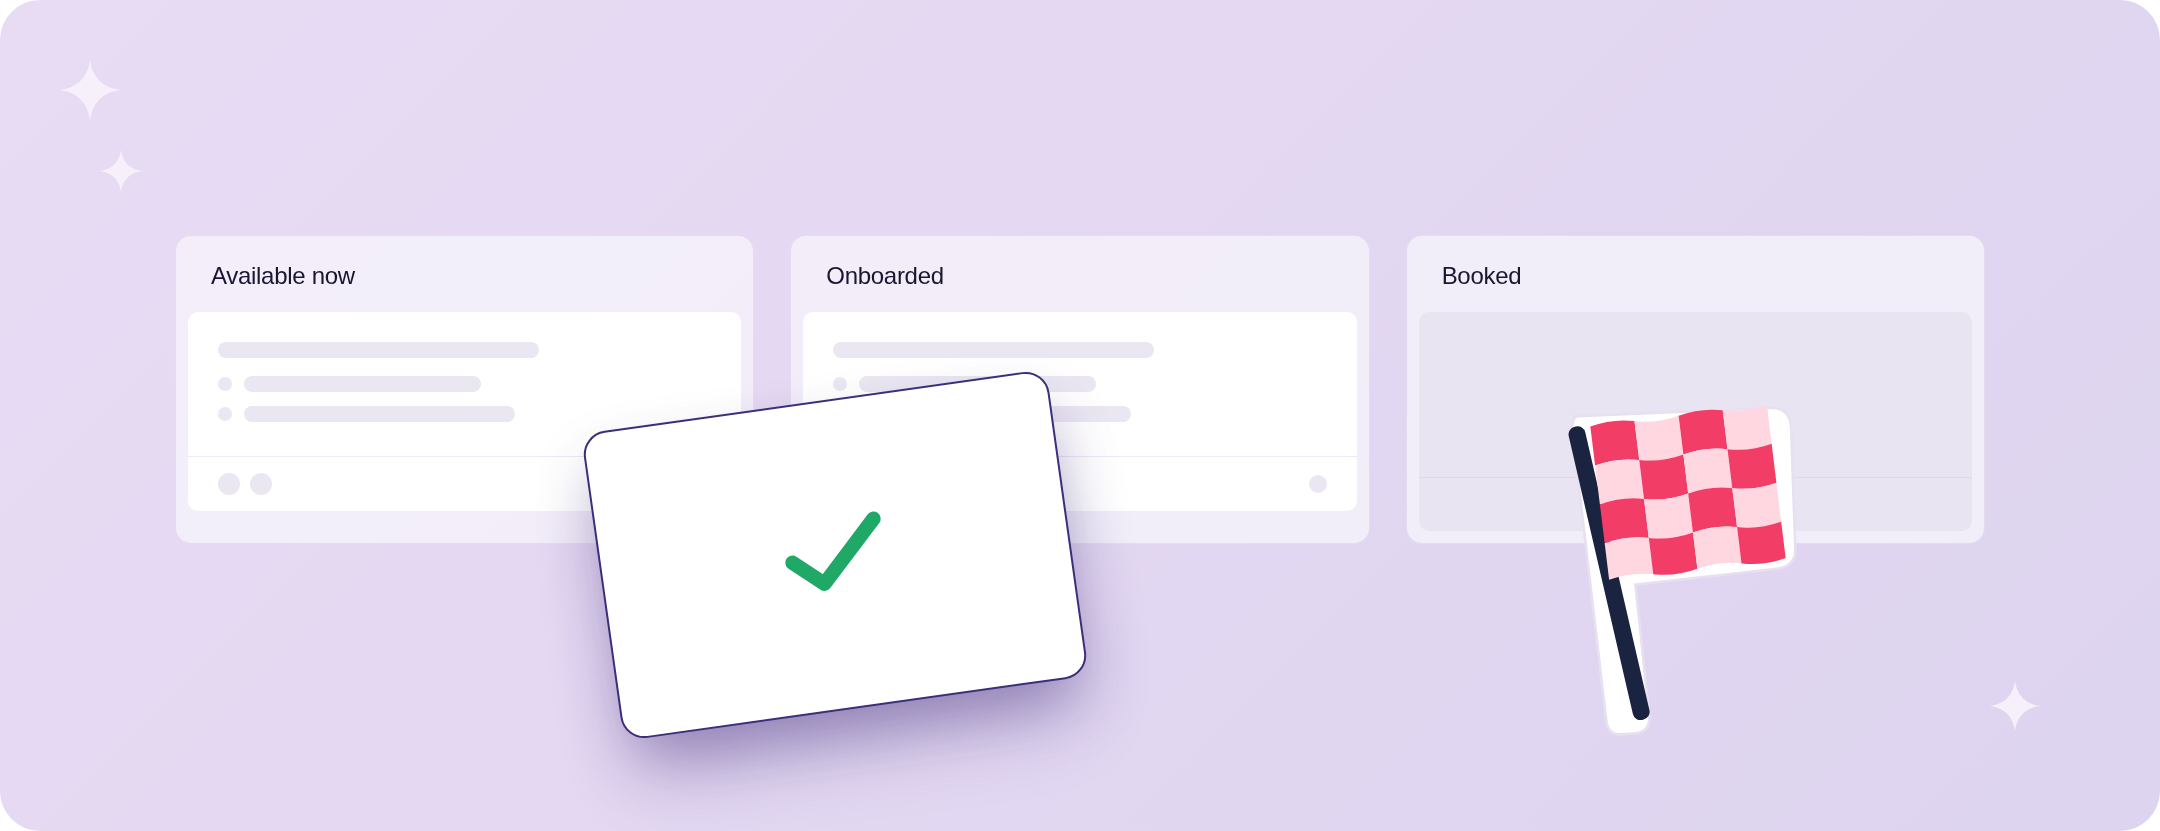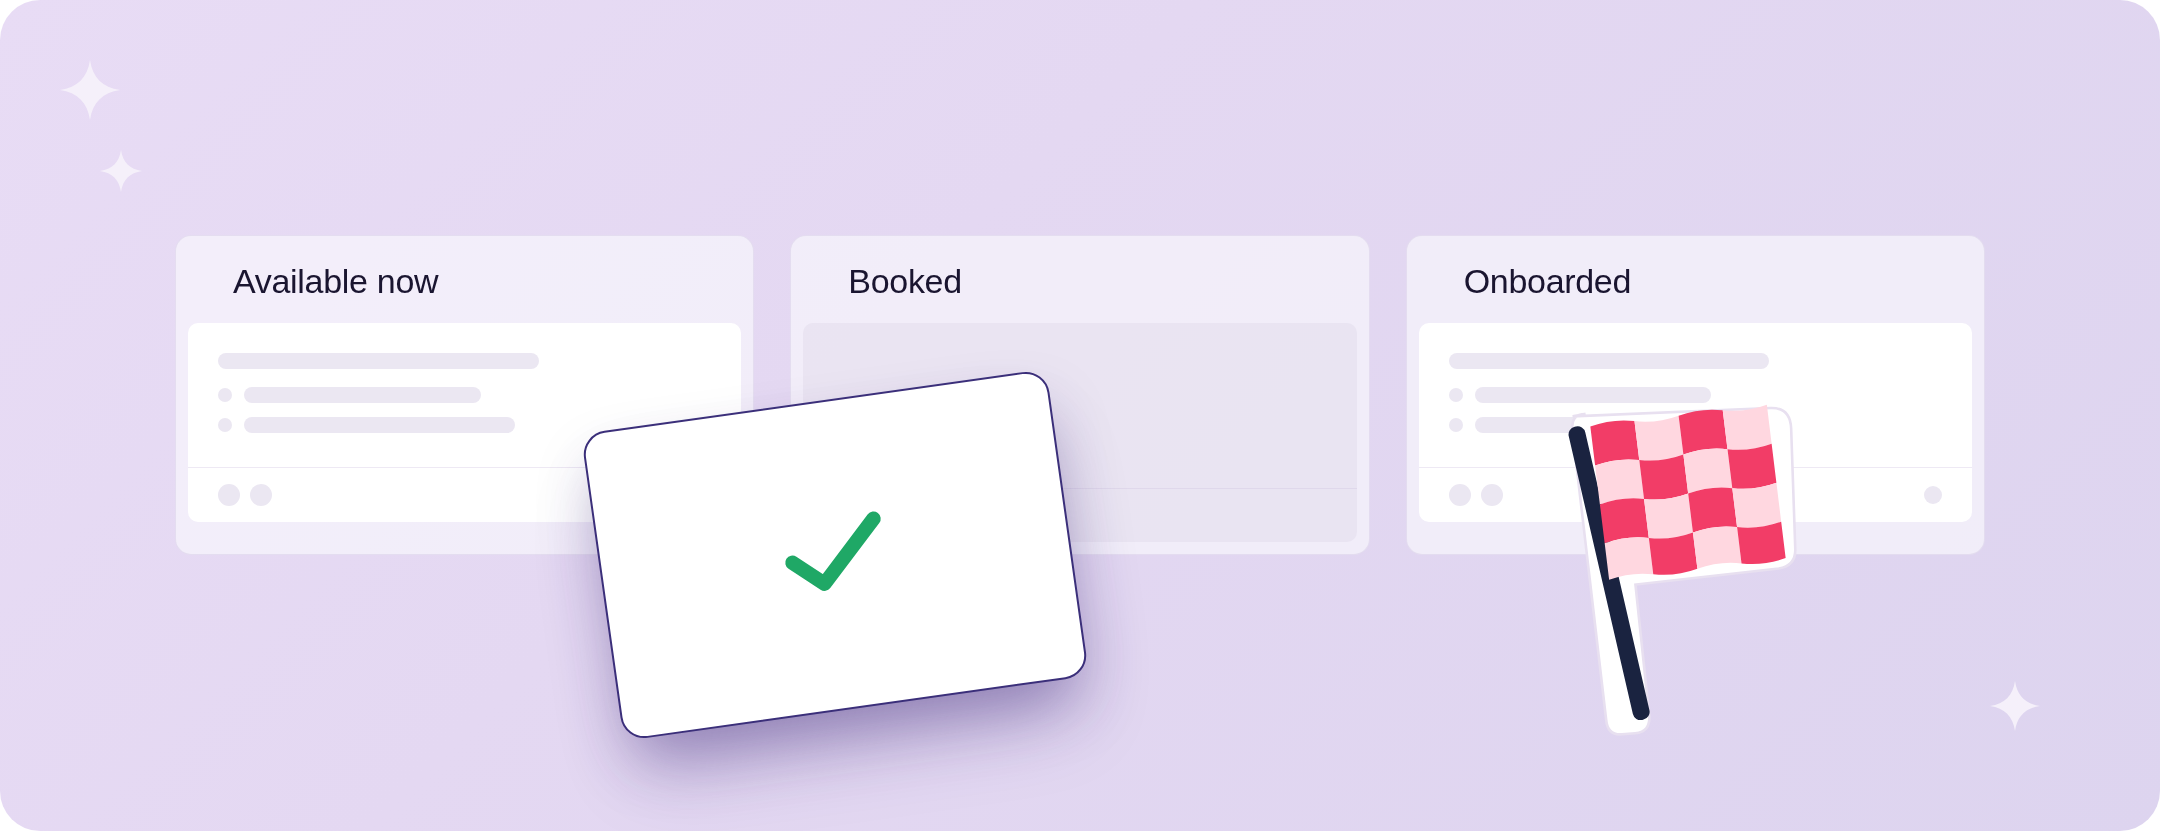--- a/index.html
+++ b/index.html
@@ -37,22 +37,22 @@
     }
     .column {
       flex: 1;
       background: rgba(248, 246, 252, 0.7);
       border: 1px solid rgba(200, 190, 220, 0.35);
       border-radius: 16px;
       overflow: hidden;
       position: relative;
     }
     .column-header {
-      padding: 26px 36px 22px 57px;
-      font-size: 34px;
+      padding: 26px 36px 22px 35px;
+      font-size: 24px;
       font-weight: 500;
       color: #1a1530;
       letter-spacing: -0.3px;
     }
     .column-body {
       background: #ffffff;
       margin: 0 12px;
       border-radius: 10px 10px 0 0;
       padding: 30px 30px 20px 30px;
     }
@@ -158,48 +158,48 @@
       </div>
       <div class="column-footer">
         <div class="footer-dots">
           <div class="footer-dot"></div>
           <div class="footer-dot"></div>
         </div>
         <div class="footer-dot small"></div>
       </div>
     </div>
 
+    <div class="column">
+      <div class="column-header">Onboarded</div>
+      <div class="column-body">
+        <div class="skel-line w65"></div>
+        <div class="skel-row">
+            <div class="skel-dot"></div>
+            <div class="skel-line w48"></div>
+          </div>
+        <div class="skel-row">
+            <div class="skel-dot"></div>
+            <div class="skel-line w55"></div>
+          </div>
+      </div>
+      <div class="column-footer">
+        <div class="footer-dots">
+          <div class="footer-dot"></div>
+          <div class="footer-dot"></div>
+        </div>
+        <div class="footer-dot small"></div>
+      </div>
+    </div>
+
     <div class="column dropzone">
       <div class="column-header">Booked</div>
       <div class="column-body" style="height:165px;"></div>
       <div class="column-footer" style="height:54px;"></div>
     </div>
 
-    <div class="column">
-      <div class="column-header">Onboarded</div>
-      <div class="column-body">
-        <div class="skel-line w65"></div>
-        <div class="skel-row">
-            <div class="skel-dot"></div>
-            <div class="skel-line w48"></div>
-          </div>
-        <div class="skel-row">
-            <div class="skel-dot"></div>
-            <div class="skel-line w55"></div>
-          </div>
-      </div>
-      <div class="column-footer">
-        <div class="footer-dots">
-          <div class="footer-dot"></div>
-          <div class="footer-dot"></div>
-        </div>
-        <div class="footer-dot small"></div>
-      </div>
-    </div>
-
 
   </div>
 
   <div class="floating-card">
     <svg class="checkmark-svg" viewBox="0 0 60 50">
       <path d="M6 26 L22 40 L54 8" stroke="#1fa866" stroke-width="8" stroke-linecap="round" stroke-linejoin="round" fill="none"></path>
     </svg>
   </div>
 
   <svg class="flag-sticker" viewBox="0 0 200 260">

